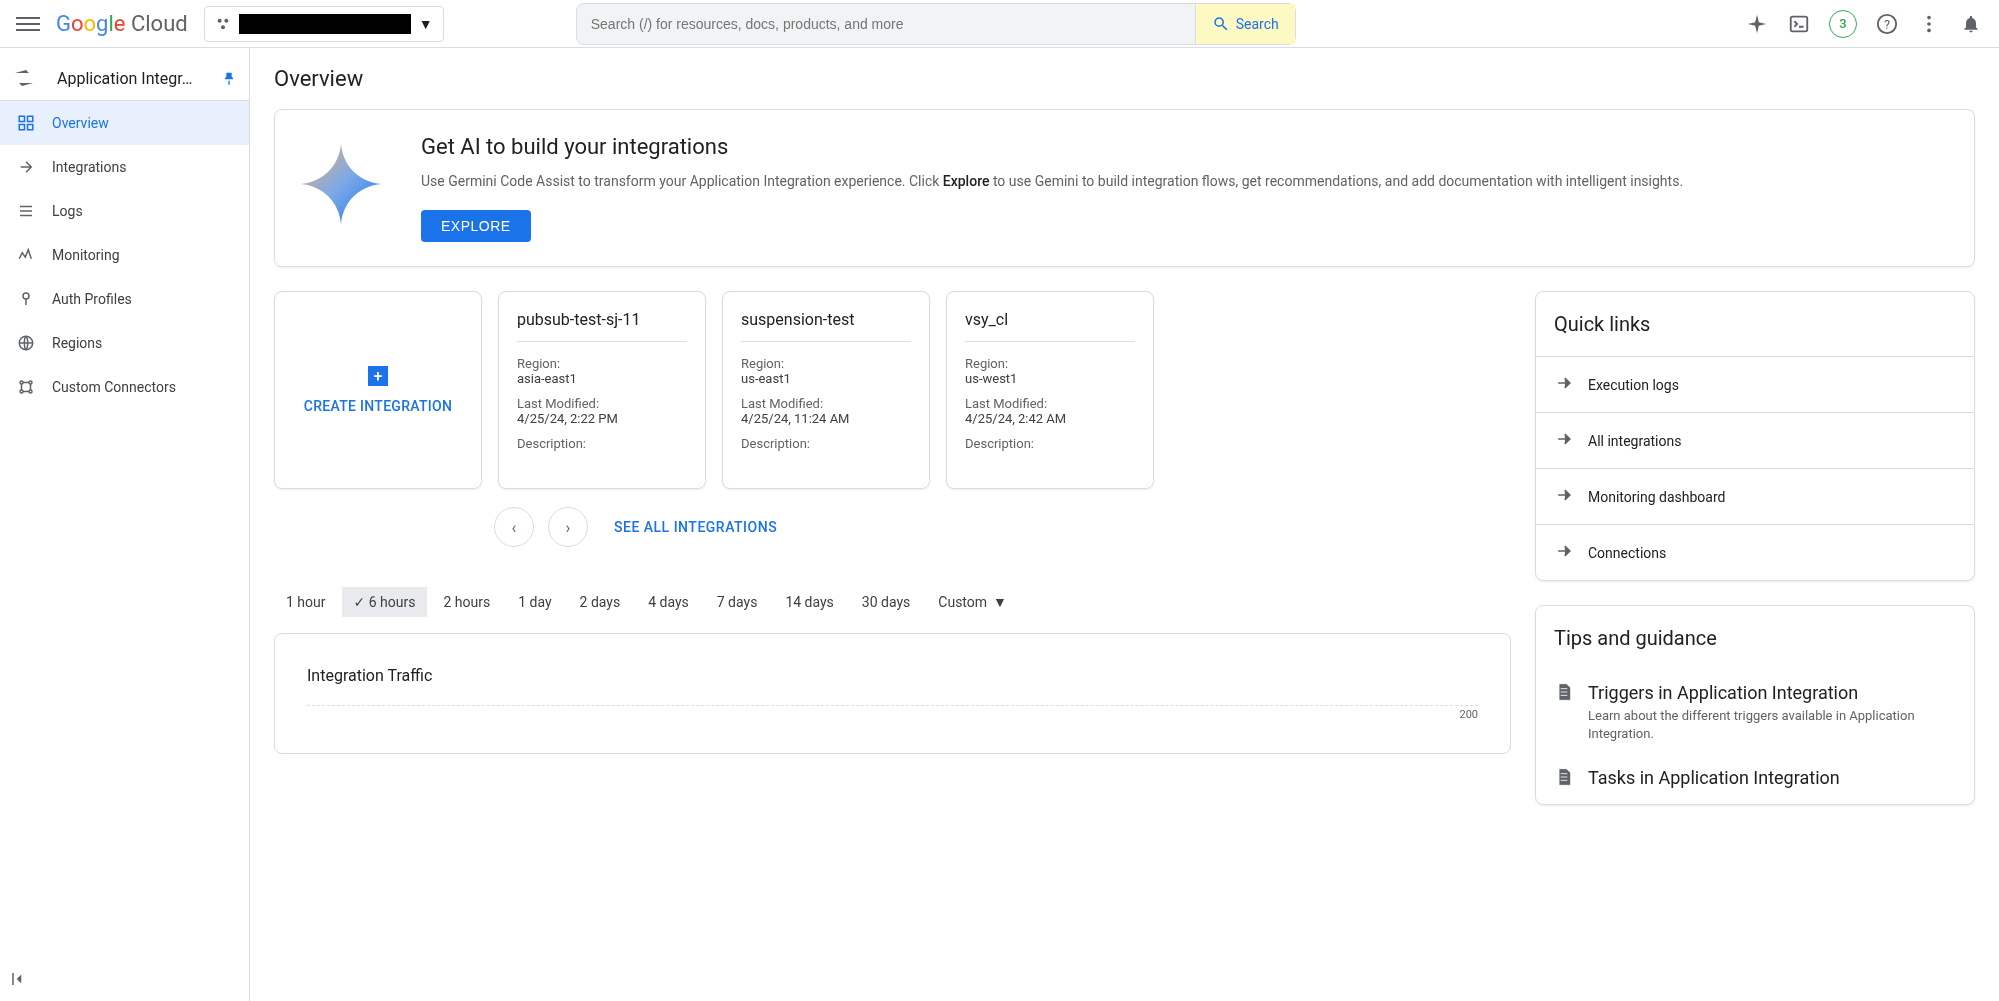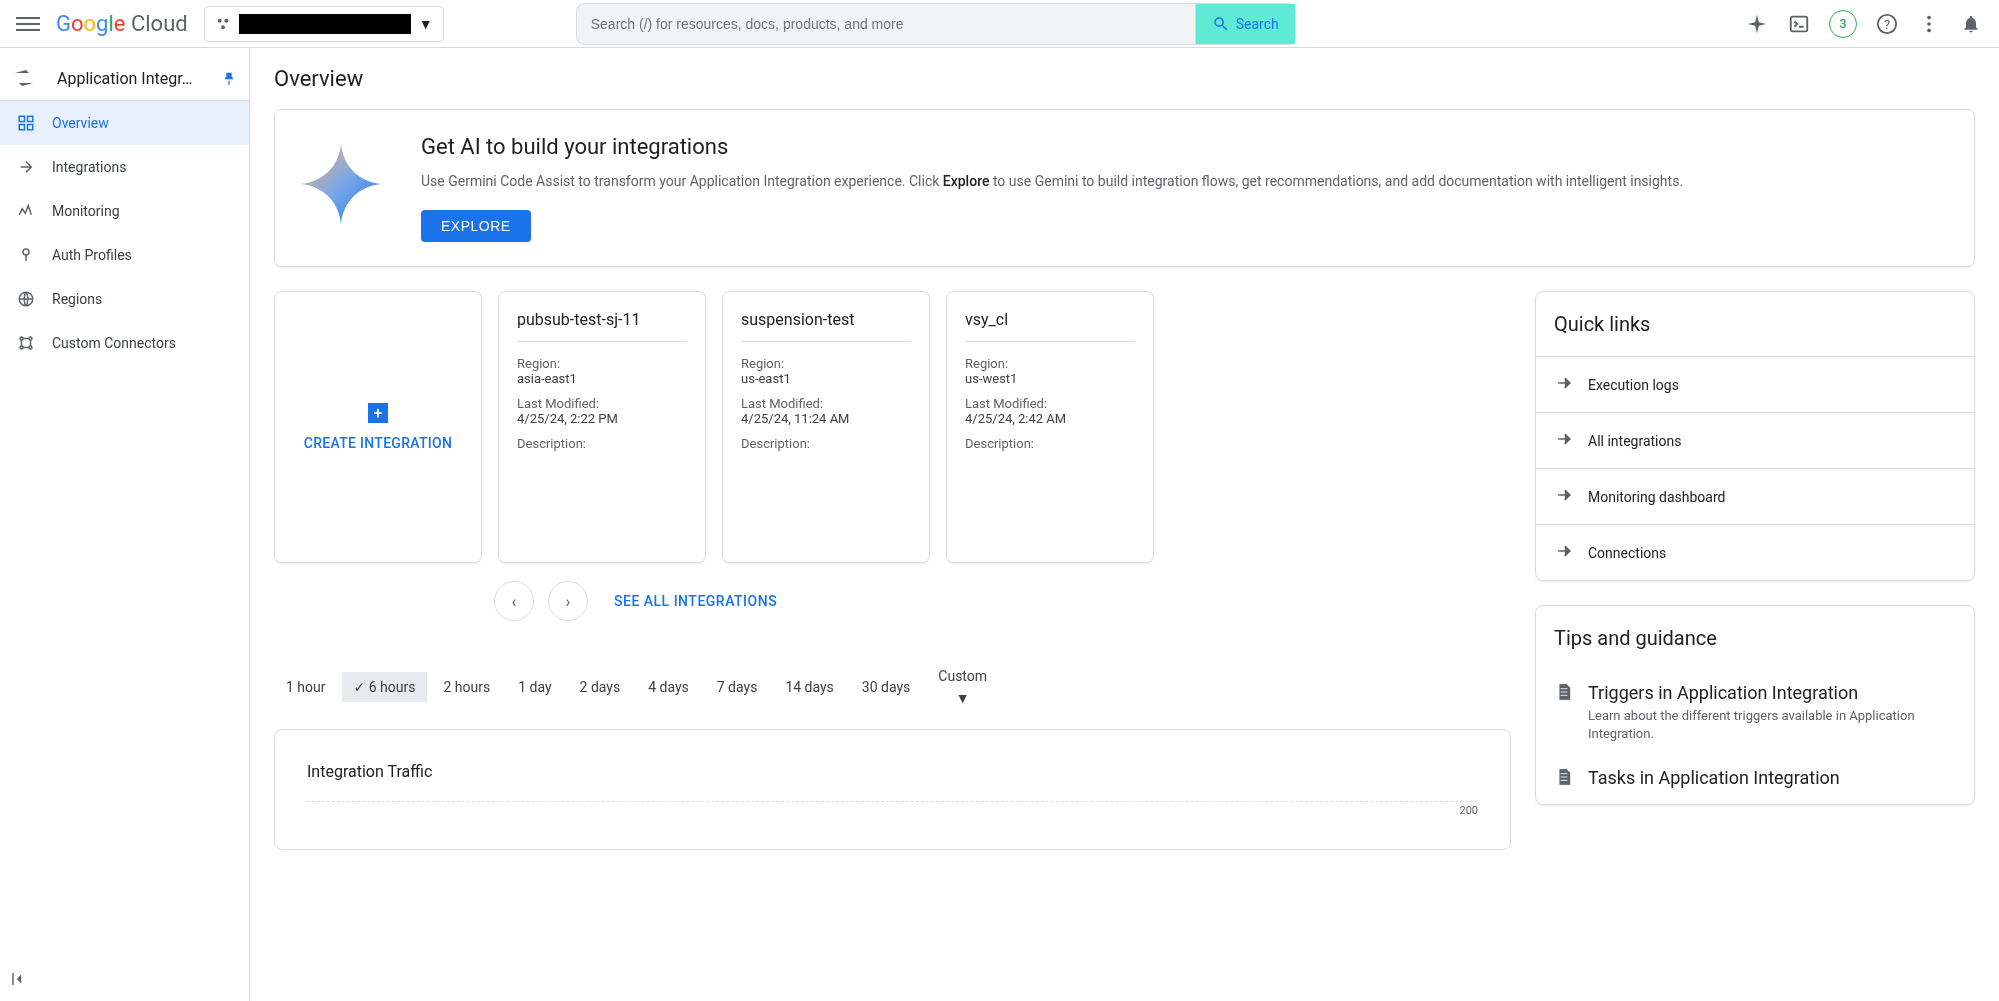--- a/index.html
+++ b/index.html
@@ -15,21 +15,21 @@
 .google-logo .g3 { color: #fbbc04; }
 .google-logo .g4 { color: #4285f4; }
 .google-logo .g5 { color: #34a853; }
 .google-logo .g6 { color: #ea4335; }
 .google-logo .cloud { color: #5f6368; }
 .project-picker { border: 1px solid #dadce0; border-radius: 4px; height: 36px; width: 240px; display: flex; align-items: center; padding: 0 10px; background: #fff; cursor: pointer; }
 .project-picker .pname { background: #000; color: #000; flex: 1; height: 20px; margin: 0 8px; }
 .project-picker .dots { width: 16px; height: 16px; }
 .searchbox { flex: 1; max-width: 720px; height: 42px; border: 1px solid #dadce0; border-radius: 8px; display: flex; align-items: center; margin-left: 116px; background: #f1f3f4; }
 .search-input { border: none; background: transparent; flex: 1; padding: 0 14px; font-size: 14px; color: #5f6368; outline: none; }
-.search-btn { border-left: 1px solid #dadce0; height: 100%; display: flex; align-items: center; gap: 6px; padding: 0 16px; color: #1a73e8; background: #5eead4; cursor: pointer; }
+.search-btn { border-left: 1px solid #dadce0; height: 100%; display: flex; align-items: center; gap: 6px; padding: 0 16px; color: #1a73e8; background: #fef9c3; cursor: pointer; }
 .top-icons { margin-left: auto; display: flex; align-items: center; gap: 18px; }
 .badge-circle { width: 28px; height: 28px; border: 1.5px solid #34a853; border-radius: 50%; display: flex; align-items: center; justify-content: center; color: #34a853; font-size: 13px; font-weight: 500; }
 .icon-btn { width: 24px; height: 24px; display: flex; align-items: center; justify-content: center; color: #5f6368; cursor: pointer; }
 
 
 .layout { display: flex; height: calc(100vh - 48px); }
 .sidebar { width: 250px; border-right: 1px solid #dadce0; display: flex; flex-direction: column; padding-top: 8px; position: relative; }
 .sidebar-header { display: flex; align-items: center; padding: 10px 12px; gap: 21px; border-bottom: 1px solid #dadce0; }
 .sidebar-header .sh-icon { width: 24px; height: 24px; color: #5f6368; }
 .sidebar-header .sh-title { font-size: 16px; color: #202124; flex: 1; white-space: nowrap; overflow: hidden; text-overflow: ellipsis; }
@@ -49,37 +49,37 @@
 .promo-body h2 { font-size: 22px; font-weight: 400; margin-bottom: 12px; }
 .promo-body p { color: #5f6368; line-height: 1.5; margin-bottom: 18px; }
 .promo-body p b { color: #202124; font-weight: 500; }
 .explore-btn { background: #1a73e8; color: #fff; border: none; padding: 8px 20px; font-size: 14px; font-weight: 500; border-radius: 4px; cursor: pointer; letter-spacing: 0.5px; }
 
 .two-col { display: flex; gap: 24px; }
 .left-col { flex: 1; }
 .right-col { width: 440px; }
 
 .cards-row { display: flex; gap: 16px; }
-.int-card { border: 1px solid #dadce0; border-radius: 8px; width: 208px; height: 272px; padding: 18px; box-shadow: 0 1px 2px rgba(60,64,67,0.1); }
+.int-card { border: 1px solid #dadce0; border-radius: 8px; width: 208px; height: 198px; padding: 18px; box-shadow: 0 1px 2px rgba(60,64,67,0.1); }
 .create-card { display: flex; flex-direction: column; align-items: center; justify-content: center; color: #1a73e8; font-weight: 500; font-size: 14px; cursor: pointer; letter-spacing: 0.3px; }
 .create-card .plus-box { width: 20px; height: 20px; background: #1a73e8; color: #fff; display: flex; align-items: center; justify-content: center; margin-bottom: 12px; font-size: 16px; }
 .int-card h3 { font-size: 16px; font-weight: 400; padding-bottom: 12px; border-bottom: 1px solid #dadce0; margin-bottom: 14px; white-space: nowrap; overflow: hidden; text-overflow: ellipsis; }
 .int-card .field { margin-bottom: 10px; font-size: 13px; color: #5f6368; }
 .int-card .field .flabel { display: block; }
 .int-card .field .fval { display: block; color: #3c4043; }
 
 .pager-row { display: flex; align-items: center; gap: 14px; margin-top: 18px; padding-left: 220px; }
 .pager-btn { width: 40px; height: 40px; border: 1px solid #dadce0; border-radius: 50%; display: flex; align-items: center; justify-content: center; cursor: pointer; color: #5f6368; font-size: 16px; }
 .see-all { color: #1a73e8; font-weight: 500; font-size: 14px; letter-spacing: 0.5px; cursor: pointer; margin-left: 12px; }
 
 .time-row { display: flex; align-items: center; gap: 4px; margin-top: 40px; margin-bottom: 16px; }
 .time-chip { padding: 7px 12px; font-size: 14px; color: #3c4043; cursor: pointer; border-radius: 0; }
 .time-chip.active { background: #e8eaed; }
 .time-chip.active::before { content: "✓ "; }
-.custom-chip { display: flex; align-items: center; gap: 6px; flex-direction: column; }
+.custom-chip { display: flex; align-items: center; gap: 6px; }
 
 .traffic-card { border: 1px solid #dadce0; border-radius: 8px; padding: 32px; min-height: 80px; }
 .traffic-card h3 { font-size: 16px; font-weight: 400; margin-bottom: 20px; }
 .traffic-axis { text-align: right; font-size: 11px; color: #5f6368; border-top: 1px dashed #dadce0; padding-top: 2px; }
 
 .panel { border: 1px solid #dadce0; border-radius: 8px; margin-bottom: 24px; box-shadow: 0 1px 2px rgba(60,64,67,0.1); }
 .panel h2 { font-size: 20px; font-weight: 400; padding: 20px 18px; }
 .quick-link { display: flex; align-items: center; gap: 14px; padding: 16px 18px; border-top: 1px solid #dadce0; cursor: pointer; }
 .quick-link .arrow { color: #5f6368; }
 .tip-item { display: flex; gap: 14px; padding: 12px 18px; }
@@ -178,20 +178,28 @@
           </span>
           <span>Overview</span>
         </div>
         <div class="side-item">
           <span class="si-icon">
             <svg width="18" height="18" viewBox="0 0 24 24" fill="none" stroke="currentColor" stroke-width="2">
               <path d="M5 12h14M12 5l7 7-7 7"></path>
             </svg>
           </span>
           <span>Integrations</span>
+        </div>
+        <div class="side-item">
+          <span class="si-icon">
+            <svg width="18" height="18" viewBox="0 0 24 24" fill="none" stroke="currentColor" stroke-width="2">
+              <path d="M4 6h16M4 12h16M4 18h16"></path>
+            </svg>
+          </span>
+          <span>Logs</span>
         </div>
         <div class="side-item">
           <span class="si-icon">
             <svg width="18" height="18" viewBox="0 0 24 24" fill="none" stroke="currentColor" stroke-width="2">
               <path d="M3 17l4-8 4 6 4-10 4 12"></path>
             </svg>
           </span>
           <span>Monitoring</span>
         </div>
         <div class="side-item">

